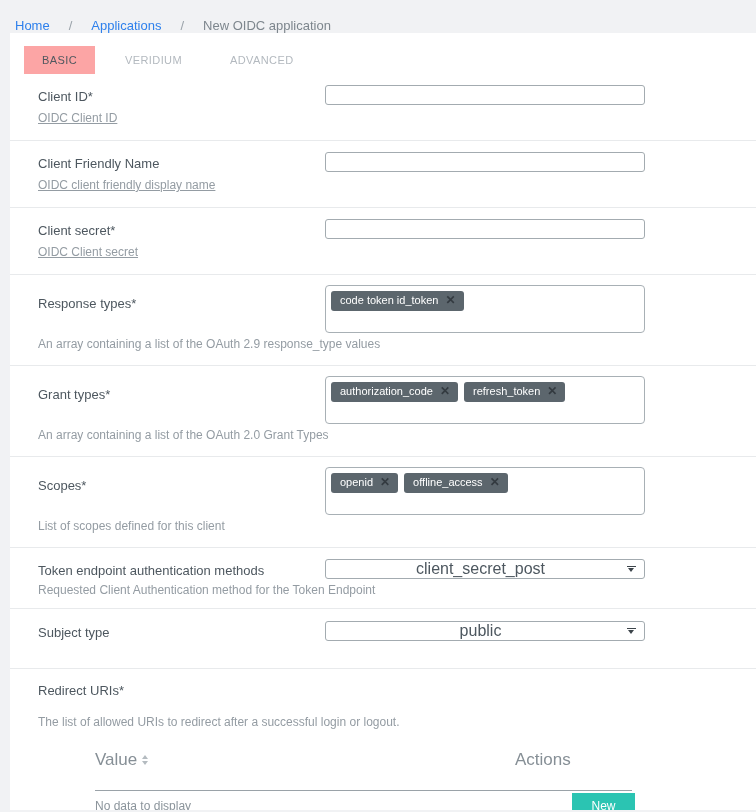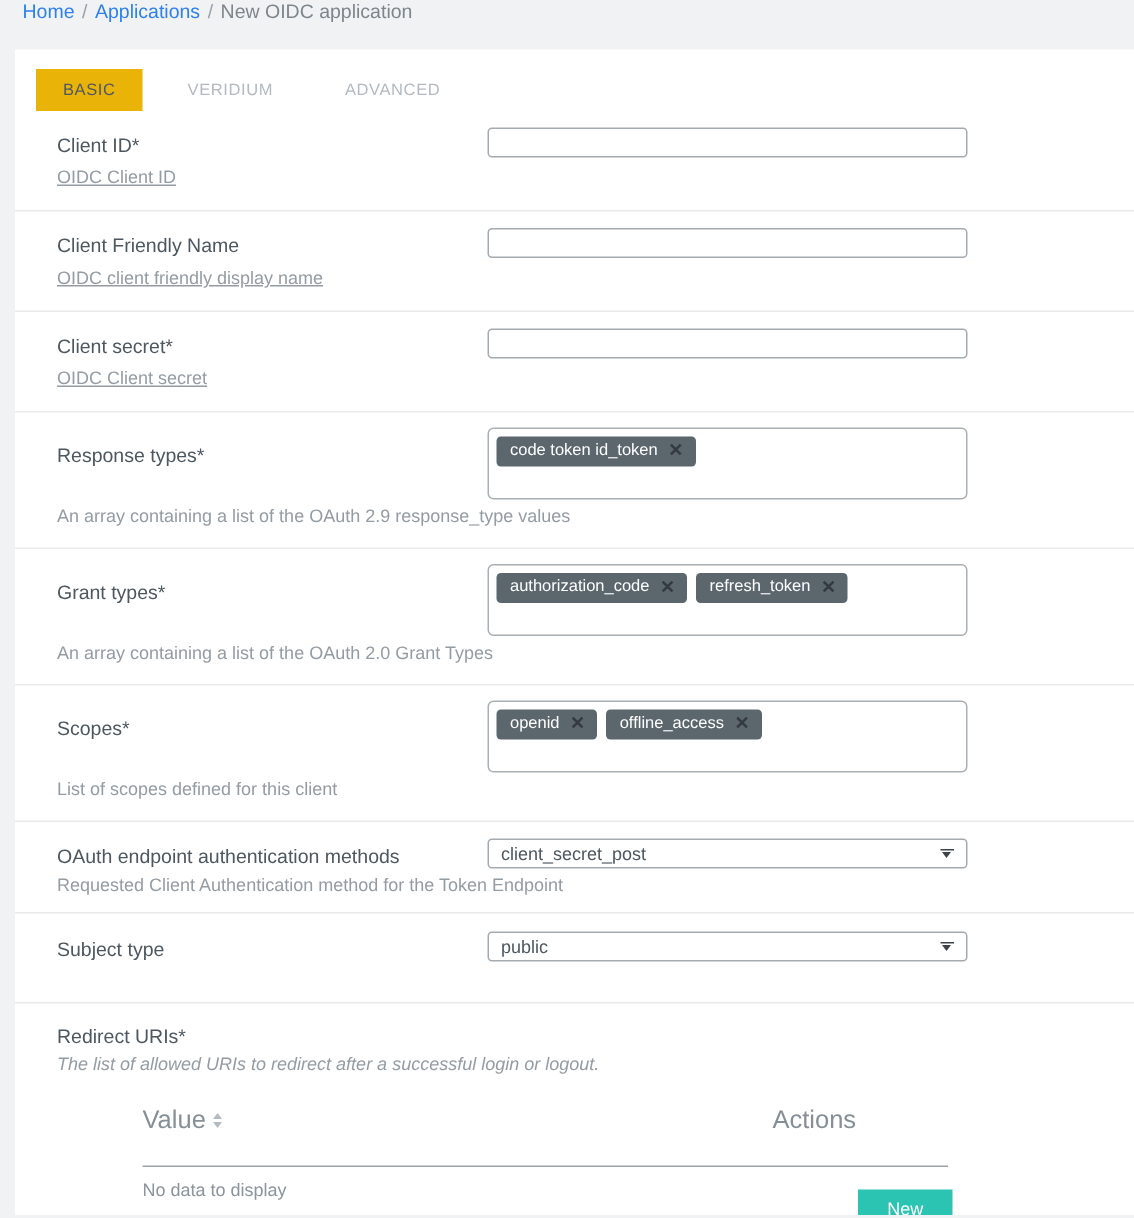--- a/index.html
+++ b/index.html
@@ -6,24 +6,24 @@
   html, body { width: 756px; height: 812px; overflow: hidden; }
   body {
     background: #f1f2f4;
     font-family: "Liberation Sans", sans-serif;
     color: #4d575f;
   }
   
   .breadcrumb-bar {
     height: 33px;
     display: flex;
-    align-items: flex-start;
+    align-items: flex-end;
     padding-left: 15px;
     font-size: 13px;
-    gap: 5px;
+    gap: 19px;
   }
   .crumb-link { color: #2e80ec; text-decoration: none; cursor: pointer; }
   .crumb-sep { color: #9aa2a9; }
   .crumb-current { color: #7d868d; }
 
   
   .card {
     margin-left: 10px;
     width: 746px;
     height: 777px;
@@ -35,21 +35,21 @@
   
   .tabs { padding: 13px 0 0 14px; display: flex; }
   .tab {
     font-size: 11px;
     letter-spacing: .4px;
     padding: 8px 18px;
     color: #b3b9bf;
     cursor: pointer;
     white-space: nowrap;
   }
-  .tab.active { background: #eab308; color: #50585f; }
+  .tab.active { background: #fca5a5; color: #50585f; }
   .tab + .tab { margin-left: 12px; }
 
   
   .row { border-bottom: 1px solid #e8eaec; padding-left: 28px; padding-right: 12px; }
   .flexline { display: flex; align-items: flex-start; }
   .leftcol { width: 287px; flex-shrink: 0; }
   .label { font-size: 13px; color: #4d575f; line-height: 15px; }
   .desc { font-size: 12px; color: #949ca3; line-height: 15px; }
 
   .row.simple { padding-top: 11px; padding-bottom: 14px; }
@@ -102,23 +102,24 @@
 
   .row.selrow { padding-top: 11px; padding-bottom: 10px; }
   .row.selrow .label { margin-top: 4px; }
   .select {
     width: 320px; height: 20px;
     border: 1px solid #a3abb0;
     border-radius: 3px;
     display: flex;
     align-items: center;
     padding: 0 8px;
-    font-size: 12px;
+    font-size: 16px;
     color: #4d575f;
     cursor: pointer;
+    text-align: center;
   }
   .select .val { flex: 1; }
   .caret {
     width: 9px; height: 7px;
     position: relative;
     display: inline-block;
   }
   .caret::before {
     content: ""; position: absolute; top: 0; left: 0;
     width: 9px; height: 1px; background: #3c444a;
@@ -127,21 +128,21 @@
     content: ""; position: absolute; top: 2px; left: 1px;
     border-left: 3.5px solid transparent;
     border-right: 3.5px solid transparent;
     border-top: 4px solid #3c444a;
   }
   .row.subject { padding-top: 12px; padding-bottom: 27px; }
   .row.subject .label { margin-top: 4px; }
 
   
   .redirect { padding: 14px 12px 0 28px; }
-  .redirect .desc { margin-top: 4px; font-style: italic; }
+  .redirect .desc { margin-top: 17px; }
   .uri-table { margin-left: 57px; margin-top: 20px; width: 537px; }
   .uri-head { display: flex; font-size: 17px; color: #868f96; }
   .col-value { width: 420px; display: flex; align-items: center; cursor: pointer; }
   .sort-icon { display: inline-flex; flex-direction: column; margin-left: 5px; gap: 2px; }
   .sort-icon i { display: block; width: 0; height: 0;
     border-left: 3.5px solid transparent; border-right: 3.5px solid transparent; }
   .sort-icon .up { border-bottom: 4px solid #b4bbc0; }
   .sort-icon .down { border-top: 4px solid #b4bbc0; }
   .uri-rule { border: none; border-top: 1px solid #9aa2a8; margin-top: 20px; }
   .empty-text { font-size: 12px; color: #8b949b; margin-top: 8px; }
@@ -252,21 +253,21 @@
           <span class="x">✕</span>
         </span>
       </div>
     </div>
     <div class="desc below">List of scopes defined for this client</div>
   </div>
 
   <div class="row selrow">
     <div class="flexline">
       <div class="leftcol">
-        <div class="label">OAuth endpoint authentication methods</div>
+        <div class="label">Token endpoint authentication methods</div>
       </div>
       <div class="select">
         <span class="val">client_secret_post</span>
         <span class="caret"></span>
       </div>
     </div>
     <div class="desc below">Requested Client Authentication method for the Token Endpoint</div>
   </div>
 
   <div class="row subject flexline">

